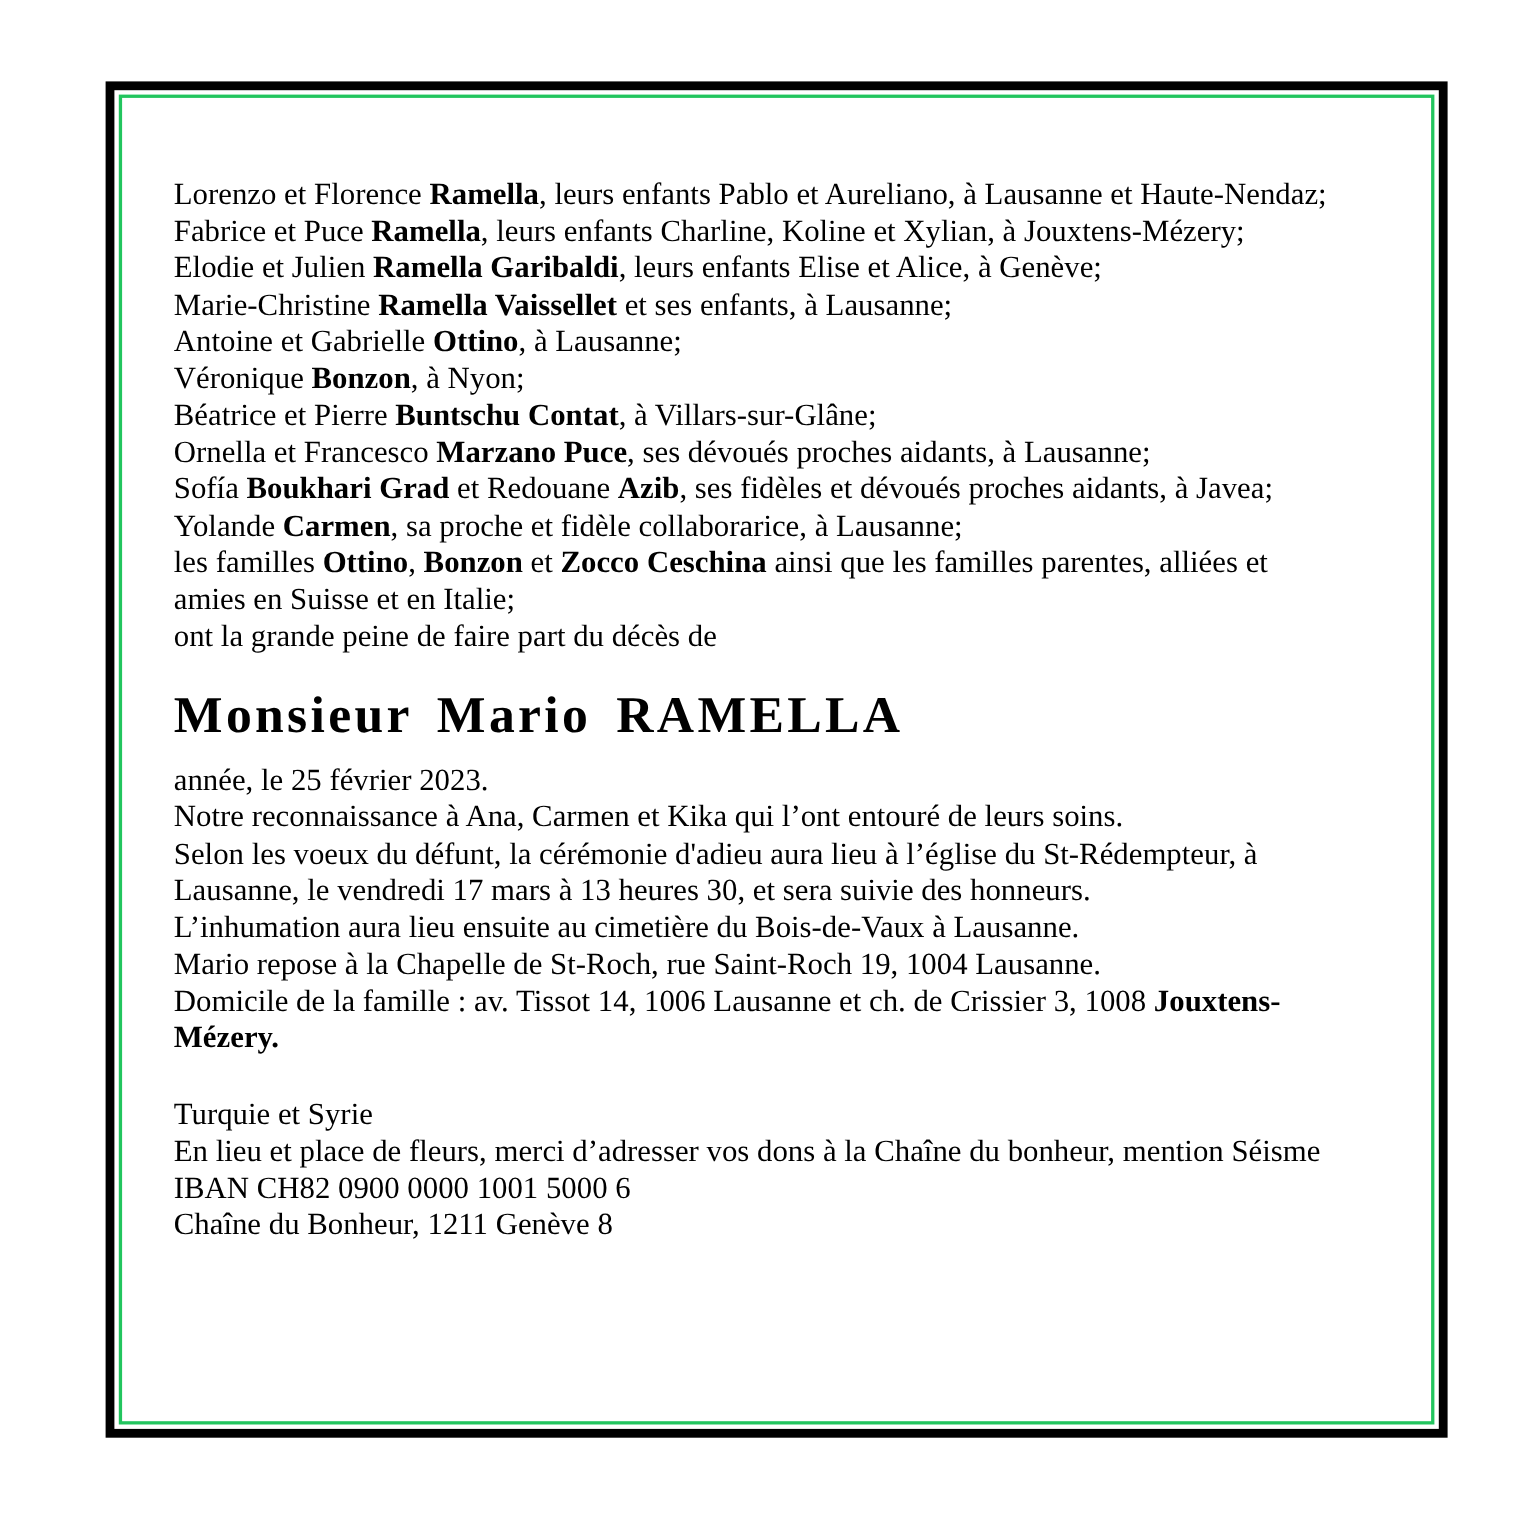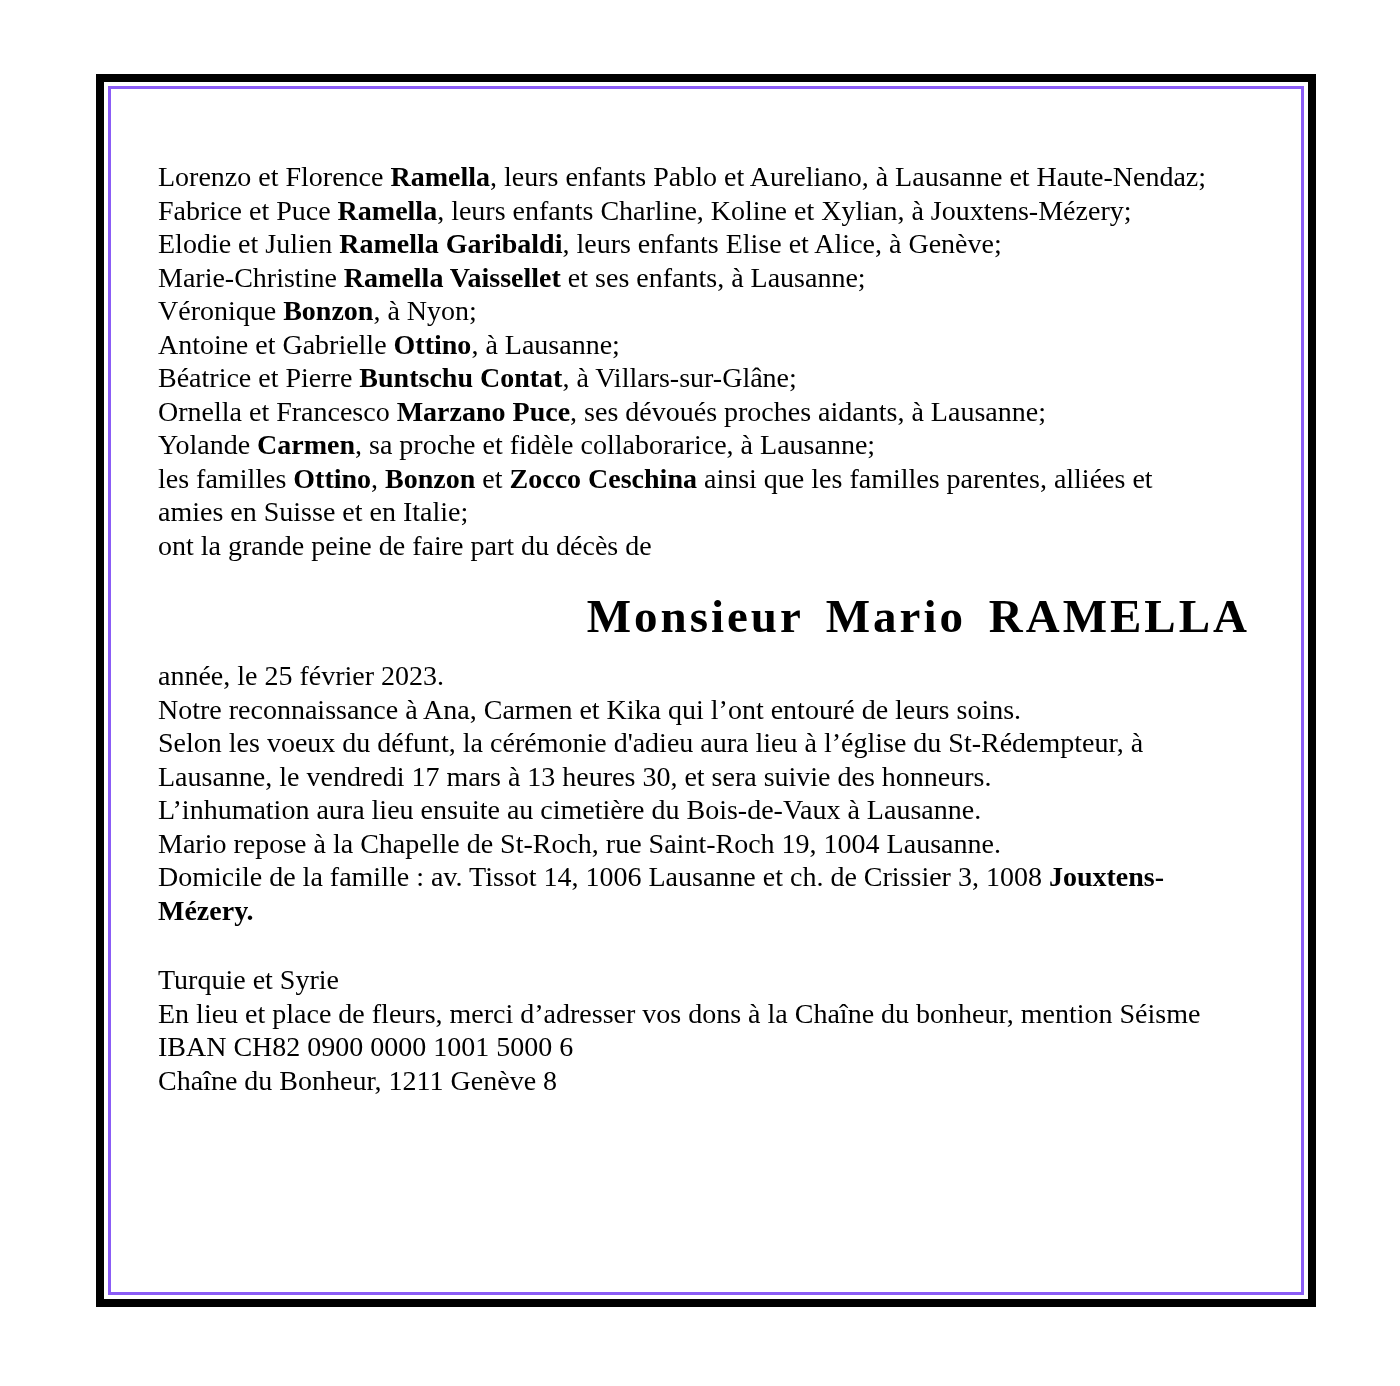--- a/index.html
+++ b/index.html
@@ -19,66 +19,67 @@
     left: 96px;
     top: 74px;
     width: 1220px;
     height: 1233px;
     border: 8px solid #000000;
     box-sizing: border-box;
   }
   .frame-inner {
     position: absolute;
     inset: 4px;
-    border: 3px solid #8b5cf6;
+    border: 3px solid #22c55e;
   }
   .content {
     position: absolute;
     left: 47px;
     top: 71px;
     width: 1092px;
     font-size: 28px;
     line-height: 33.5px;
     text-align: left;
   }
   .line {
     white-space: pre-wrap;
   }
   b { font-weight: bold; }
   .title {
     font-size: 47px;
     line-height: 60px;
     font-weight: bold;
     letter-spacing: 3px;
     word-spacing: 8px;
-    text-align: right;
+    text-align: left;
     margin: 24px 0 0 0;
   }
   .body-block { margin-top: 13px; }
   .donation-block { margin-top: 36px; }
   .footer-line {
     margin: 24px 0 0 0;
     text-align: center;
   }
 </style>
 </head>
 <body>
 
 <div class="frame">
   <div class="frame-inner">
     <div class="content">
       <div class="intro-block">
           <div class="line"><span>Lorenzo et Florence </span><b>Ramella</b><span>, leurs enfants Pablo et Aureliano, à Lausanne et Haute-Nendaz;</span></div>
           <div class="line"><span>Fabrice et Puce </span><b>Ramella</b><span>, leurs enfants Charline, Koline et Xylian, à Jouxtens-Mézery;</span></div>
           <div class="line"><span>Elodie et Julien </span><b>Ramella Garibaldi</b><span>, leurs enfants Elise et Alice, à Genève;</span></div>
           <div class="line"><span>Marie-Christine </span><b>Ramella Vaissellet</b><span> et ses enfants, à Lausanne;</span></div>
+          <div class="line"><span>Antoine et Gabrielle </span><b>Ottino</b><span>, à Lausanne;</span></div>
           <div class="line"><span>Véronique </span><b>Bonzon</b><span>, à Nyon;</span></div>
-          <div class="line"><span>Antoine et Gabrielle </span><b>Ottino</b><span>, à Lausanne;</span></div>
           <div class="line"><span>Béatrice et Pierre </span><b>Buntschu Contat</b><span>, à Villars-sur-Glâne;</span></div>
           <div class="line"><span>Ornella et Francesco </span><b>Marzano Puce</b><span>, ses dévoués proches aidants, à Lausanne;</span></div>
+          <div class="line"><span>Sofía </span><b>Boukhari Grad</b><span> et Redouane </span><b>Azib</b><span>, ses fidèles et dévoués proches aidants, à Javea;</span></div>
           <div class="line"><span>Yolande </span><b>Carmen</b><span>, sa proche et fidèle collaborarice, à Lausanne;</span></div>
           <div class="line"><span>les familles </span><b>Ottino</b><span>, </span><b>Bonzon</b><span> et </span><b>Zocco Ceschina</b><span> ainsi que les familles parentes, alliées et</span></div>
           <div class="line"><span>amies en Suisse et en Italie;</span></div>
           <div class="line"><span>ont la grande peine de faire part du décès de</span></div>
         </div>
       <h1 class="title">Monsieur Mario RAMELLA</h1>
       <div class="body-block">
           <div class="line"><span>année, le 25 février 2023.</span></div>
           <div class="line"><span>Notre reconnaissance à Ana, Carmen et Kika qui l’ont entouré de leurs soins.</span></div>
           <div class="line"><span>Selon les voeux du défunt, la cérémonie d'adieu aura lieu à l’église du St-Rédempteur, à</span></div>

